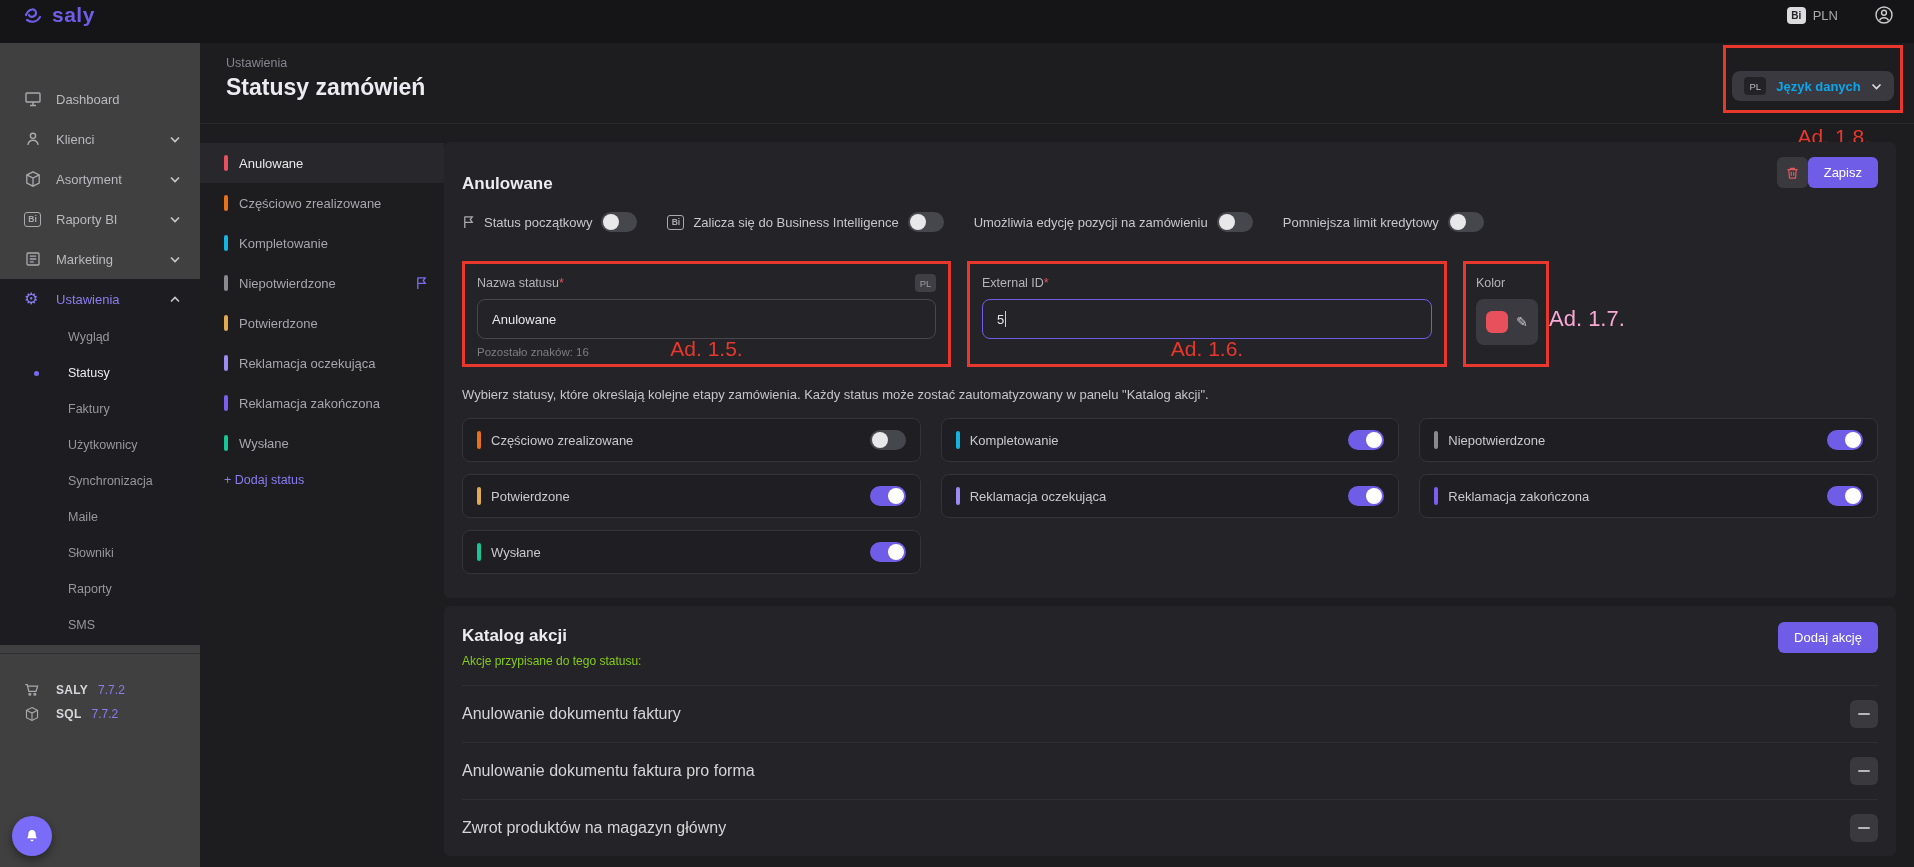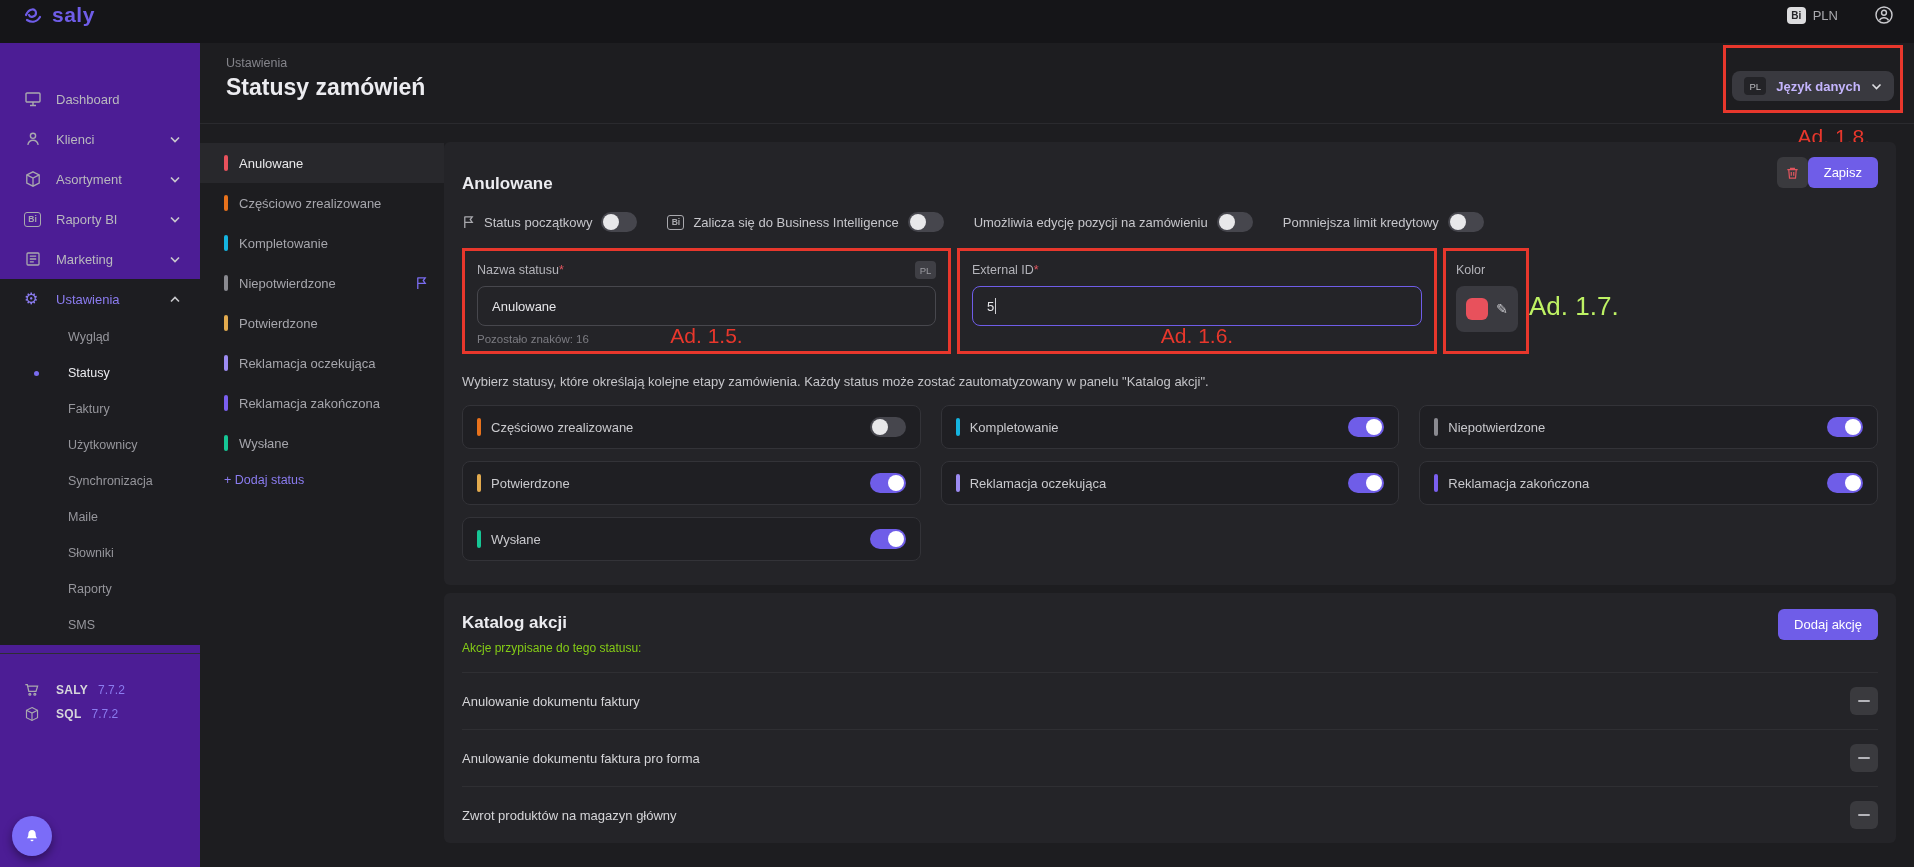--- a/index.html
+++ b/index.html
@@ -12,21 +12,21 @@
     padding:0 20px 13px 24px; }
   .logo { display:flex; align-items:center; gap:4px; color:#6f5de8; font-weight:bold;
     font-size:21px; letter-spacing:.5px; }
   .topbar-right { margin-left:auto; display:flex; align-items:center; gap:36px; }
   .currency { display:flex; align-items:center; gap:7px; color:#a9a9ae; font-size:13px; }
   .bi-chip { width:19px; height:17px; background:#dcdcde; color:#232327; border-radius:4px;
     font-size:10px; font-weight:bold; display:flex; align-items:center; justify-content:center; }
 
   
   .app { display:flex; height:824px; }
-  .sidebar { width:200px; background:#4c1d95; position:relative; flex:none; }
+  .sidebar { width:200px; background:#404040; position:relative; flex:none; }
   .nav-top { padding-top:36px; }
   .nav-item { height:40px; display:flex; align-items:center; padding:0 20px 0 24px;
     font-size:13px; color:#b9b9be; cursor:pointer; }
   .nav-item .nico { width:18px; margin-right:14px; color:#a9a9ae; }
   .nav-item .chev { margin-left:auto; color:#c9c9cd; }
   .settings-block { background:#1d1d21; padding-bottom:2px; }
   .nav-item.active { color:#8b7cf0; }
   .nav-item.active .nico { color:#8b7cf0; }
   .gear-glyph { font-size:16px; line-height:1; }
   .sub-item { height:36px; display:flex; align-items:center; padding-left:68px;
@@ -49,21 +49,21 @@
     padding:13px 0 0 26px; flex:none; }
   .breadcrumb { font-size:12.5px; color:#85858b; }
   .page-title { margin-top:4px; font-size:23px; font-weight:bold; color:#ececf0; }
   .lang-frame { position:absolute; top:2px; right:11px; width:180px; height:68px;
     border:3px solid #e8372c; display:flex; align-items:flex-end; justify-content:center;
     padding-bottom:9px; }
   .lang-pill { height:30px; background:#39393f; border-radius:8px; display:flex; align-items:center;
     gap:10px; padding:0 12px; cursor:pointer; }
   .pl-chip-dark { width:22px; height:18px; background:#232327; border-radius:4px; color:#b9b9be;
     font-size:9.5px; display:flex; align-items:center; justify-content:center; }
-  .lang-label { font-size:13px; color:#c4b5fd; font-weight:bold; }
+  .lang-label { font-size:13px; color:#0ea5e9; font-weight:bold; }
   .ad18 { position:absolute; top:82px; right:44px; font-size:21px; color:#e8372c; white-space:nowrap; }
 
   .body-row { flex:1; display:flex; min-height:0; }
   .status-col { width:244px; flex:none; padding-top:19px; }
   .status-row { height:40px; display:flex; align-items:center; padding:0 16px 0 24px;
     font-size:13px; color:#a6a6ac; cursor:pointer; }
   .status-row[data-selected="true"] { background:#28282c; color:#e8e8ea; }
   .sbar { width:4px; height:16px; border-radius:2px; margin-right:11px; flex:none; }
   .row-flag { margin-left:auto; color:#7a6cf0; }
   .add-status { margin:10px 0 0 24px; font-size:12.5px; color:#8b7cf0; cursor:pointer; }
@@ -84,62 +84,62 @@
   .oicon { color:#a9a9ae; }
   .bi-badge { width:17px; height:15px; border:1px solid #a9a9ae; border-radius:3px; color:#a9a9ae;
     font-size:8.5px; font-weight:bold; display:flex; align-items:center; justify-content:center; }
   .switch { width:36px; height:20px; border-radius:10px; background:#46464d; position:relative;
     flex:none; cursor:pointer; }
   .switch .knob { position:absolute; top:2px; left:2px; width:16px; height:16px; border-radius:50%;
     background:#e8e8ea; transition:left .1s; }
   .switch[data-on="true"] { background:#6f5de8; }
   .switch[data-on="true"] .knob { left:18px; background:#fff; }
 
-  .fields-row { margin-top:16px; display:flex; align-items:flex-start; gap:6px; }
+  .fields-row { margin-top:29px; display:flex; align-items:flex-start; gap:16px; }
   .red-box { border:3px solid #e8372c; padding:10px 12px 6px; position:relative; height:106px; }
   .box-name { flex:0 0 489px; }
   .box-external { flex:0 0 480px; }
   .col3 { width:86px; display:flex; flex-direction:row; align-items:center; }
   .box-color { width:86px; padding:10px 10px 6px; }
   .label-row { display:flex; align-items:center; justify-content:space-between; height:18px; }
   .f-label { font-size:12.5px; color:#b4b4ba; }
   .req { color:#e0555e; }
   .pl-chip { width:21px; height:18px; background:#3f3f45; border-radius:4px; color:#9a9aa0;
     font-size:9.5px; display:flex; align-items:center; justify-content:center; }
   .tinput { margin-top:7px; width:100%; height:40px; background:transparent;
     border:1px solid #47474d; border-radius:8px; color:#e6e6e9; font-size:13px; padding:0 14px;
     font-family:inherit; }
   .faux-input { margin-top:7px; width:100%; height:40px; border:1px solid #6f5de8; border-radius:8px;
     display:flex; align-items:center; padding:0 14px; font-size:13px; color:#e6e6e9; cursor:text; }
   .caret { display:inline-block; width:1px; height:16px; background:#d0d0d5; margin-left:1px; }
   .helper { margin-top:7px; font-size:11.5px; color:#7c7c82; }
   .ad-inline { position:absolute; left:50%; transform:translateX(-50%); bottom:3px;
     font-size:21px; color:#e8372c; white-space:nowrap; }
-  .ad17 { margin-top:10px; font-size:26px; color:#bef264; white-space:nowrap; }
+  .ad17 { margin-top:10px; font-size:22px; color:#f9a8d4; white-space:nowrap; }
   .swatch-wrap { margin-top:7px; width:62px; height:46px; background:#3a3a40; border-radius:8px;
     display:flex; align-items:center; justify-content:center; gap:8px; cursor:pointer; }
   .swatch { width:22px; height:22px; border-radius:6px; }
   .pencil { color:#c9c9cd; font-size:14px; }
 
   .stage-desc { margin-top:20px; font-size:13px; color:#c5c5c9; }
   .stage-grid { margin-top:16px; display:grid; grid-template-columns:repeat(3,1fr);
     column-gap:20px; row-gap:12px; }
   .stage-card { height:44px; background:#1f1f23; border:1px solid #333338; border-radius:8px;
     display:flex; align-items:center; padding:0 14px; }
   .stage-card .sbar { height:18px; margin-right:10px; }
   .stage-label { font-size:13px; color:#c9c9cd; }
   .stage-card .switch { margin-left:auto; }
 
   
   .panel-actions { margin-top:8px; padding:0 18px 0 18px; }
   .actions-title { padding-top:20px; font-size:17px; font-weight:bold; color:#ececf0; }
   .actions-sub { margin-top:8px; font-size:12px; color:#84cc16; }
   .action-list { margin-top:17px; }
   .action-row { height:57px; border-top:1px solid #2f2f33; display:flex; align-items:center;
-    font-size:13px; color:#d5d5d8; }
+    font-size:16px; color:#d5d5d8; }
   .btn-minus { margin-left:auto; width:28px; height:28px; background:#3a3a3e; border:none;
     border-radius:6px; display:flex; align-items:center; justify-content:center; cursor:pointer; }
   .minus-bar { width:12px; height:2px; background:#b5b5ba; border-radius:1px; }
 </style>
 </head>
 <body>
 
 <div class="topbar">
   <div class="logo">
     <span>

